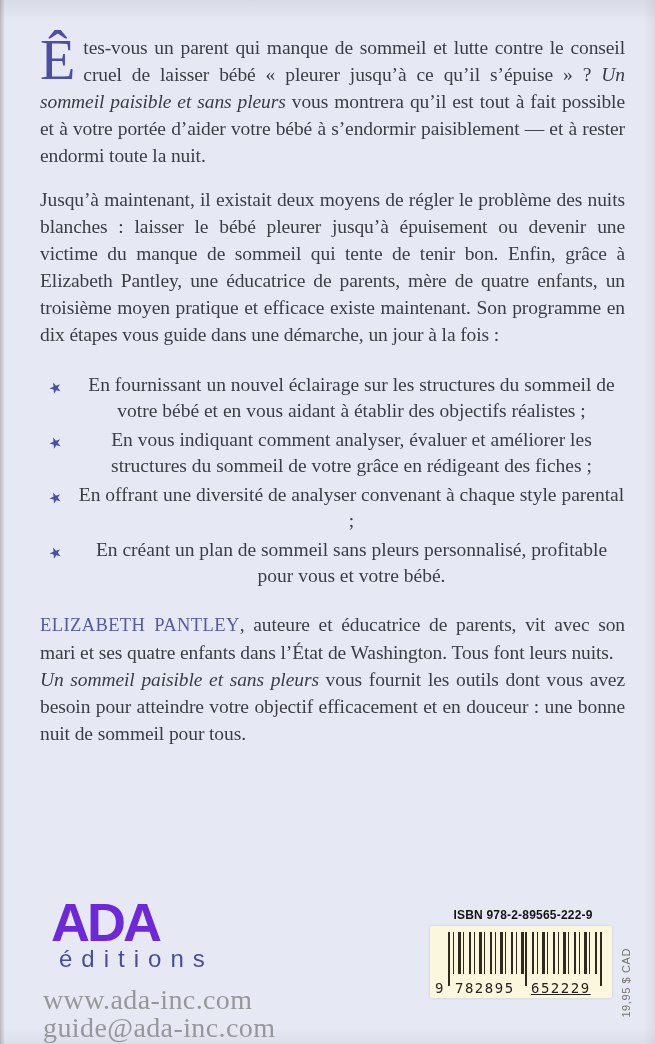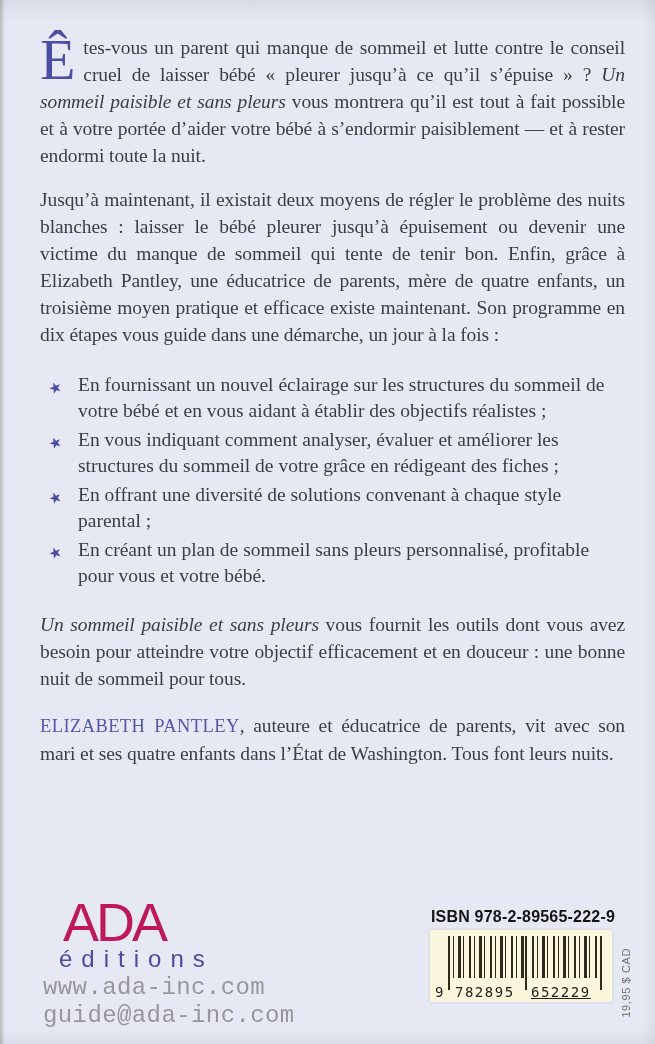--- a/index.html
+++ b/index.html
@@ -65,69 +65,69 @@
     transform:rotate(-22deg);
     transform-origin:center;
     display:inline-block;
     padding-left:2px;
   }
   .btext {
     flex:1;
     font-size:19.5px;
     line-height:26px;
     max-width:552px;
-    text-align:left;
+    text-align:center;
   }
   .author-name {
     color:#5657a5;
     font-size:18.5px;
     letter-spacing:0.4px;
   }
   
   .publisher {
     position:absolute;
     left:43px; top:898px;
     color:var(--accent, #4d4da4);
   }
   .logo {
-    margin-left:20px;
-    font-family:"Liberation Sans", sans-serif;
-    font-weight:normal;
+    margin-left:8px;
+    font-family:"Liberation Sans", sans-serif;
+    font-weight:bold;
     font-size:54px;
     line-height:48px;
     letter-spacing:-3px;
-    color:#be185d;
+    color:#6d28d9;
     transform:scaleY(0.98);
   }
   .logo-sub {
     margin-left:16px;
     font-family:"Liberation Sans", sans-serif;
     font-size:24px;
     line-height:26px;
     letter-spacing:9px;
     color:#4a4aa0;
   }
   .pub-links {
-    margin-top:2px;
-    font-family:Liberation Mono, monospace;
-    font-size:24px;
+    margin-top:14px;
+    font-family:Liberation Serif, serif;
+    font-size:28px;
     line-height:28px;
     color:#97979b;
     letter-spacing:0.4px;
   }
   .barcode-wrap {
     position:absolute;
     left:430px; top:908px;
     width:186px;
     font-family:"Liberation Sans", sans-serif;
   }
   .isbn {
     text-align:center;
     font-weight:bold;
-    font-size:16px;
+    font-size:12px;
     letter-spacing:0.2px;
     color:#141414;
     margin-bottom:4px;
     white-space:nowrap;
   }
   .bc-box {
     position:relative;
     width:182px; height:72px;
     background:var(--cream, #fbf7df);
     border-radius:2px;
@@ -182,31 +182,31 @@
         <li>
           <span class="star">★</span>
           <span class="btext">En fournissant un nouvel éclairage sur les structures du sommeil de votre bébé et en vous aidant à établir des objectifs réalistes ;</span>
         </li>
         <li>
           <span class="star">★</span>
           <span class="btext">En vous indiquant comment analyser, évaluer et améliorer les structures du sommeil de votre grâce en rédigeant des fiches ;</span>
         </li>
         <li>
           <span class="star">★</span>
-          <span class="btext">En offrant une diversité de solutions convenant à chaque style parental ;</span>
+          <span class="btext">En offrant une diversité de analyser convenant à chaque style parental ;</span>
         </li>
         <li>
           <span class="star">★</span>
           <span class="btext">En créant un plan de sommeil sans pleurs personnalisé, profitable pour vous et votre bébé.</span>
         </li>
       </ul>
 
+    <p class="para p4"><span class="author-name">ELIZABETH PANTLEY</span><span><span>, auteure et éducatrice de parents, vit avec son mari et ses quatre enfants dans l’État de Washington. Tous font leurs nuits.</span></span></p>
+
     <p class="para p3"><span><span class="it">Un sommeil paisible et sans pleurs</span><span> vous fournit les outils dont vous avez besoin pour atteindre votre objectif efficacement et en douceur : une bonne nuit de sommeil pour tous.</span></span></p>
-
-    <p class="para p4"><span class="author-name">ELIZABETH PANTLEY</span><span><span>, auteure et éducatrice de parents, vit avec son mari et ses quatre enfants dans l’État de Washington. Tous font leurs nuits.</span></span></p>
   </div>
 
   <div class="publisher">
     <div class="logo">ADA</div>
     <div class="logo-sub">éditions</div>
     <div class="pub-links">
       <div>www.ada-inc.com</div>
       <div>guide@ada-inc.com</div>
     </div>
   </div>

